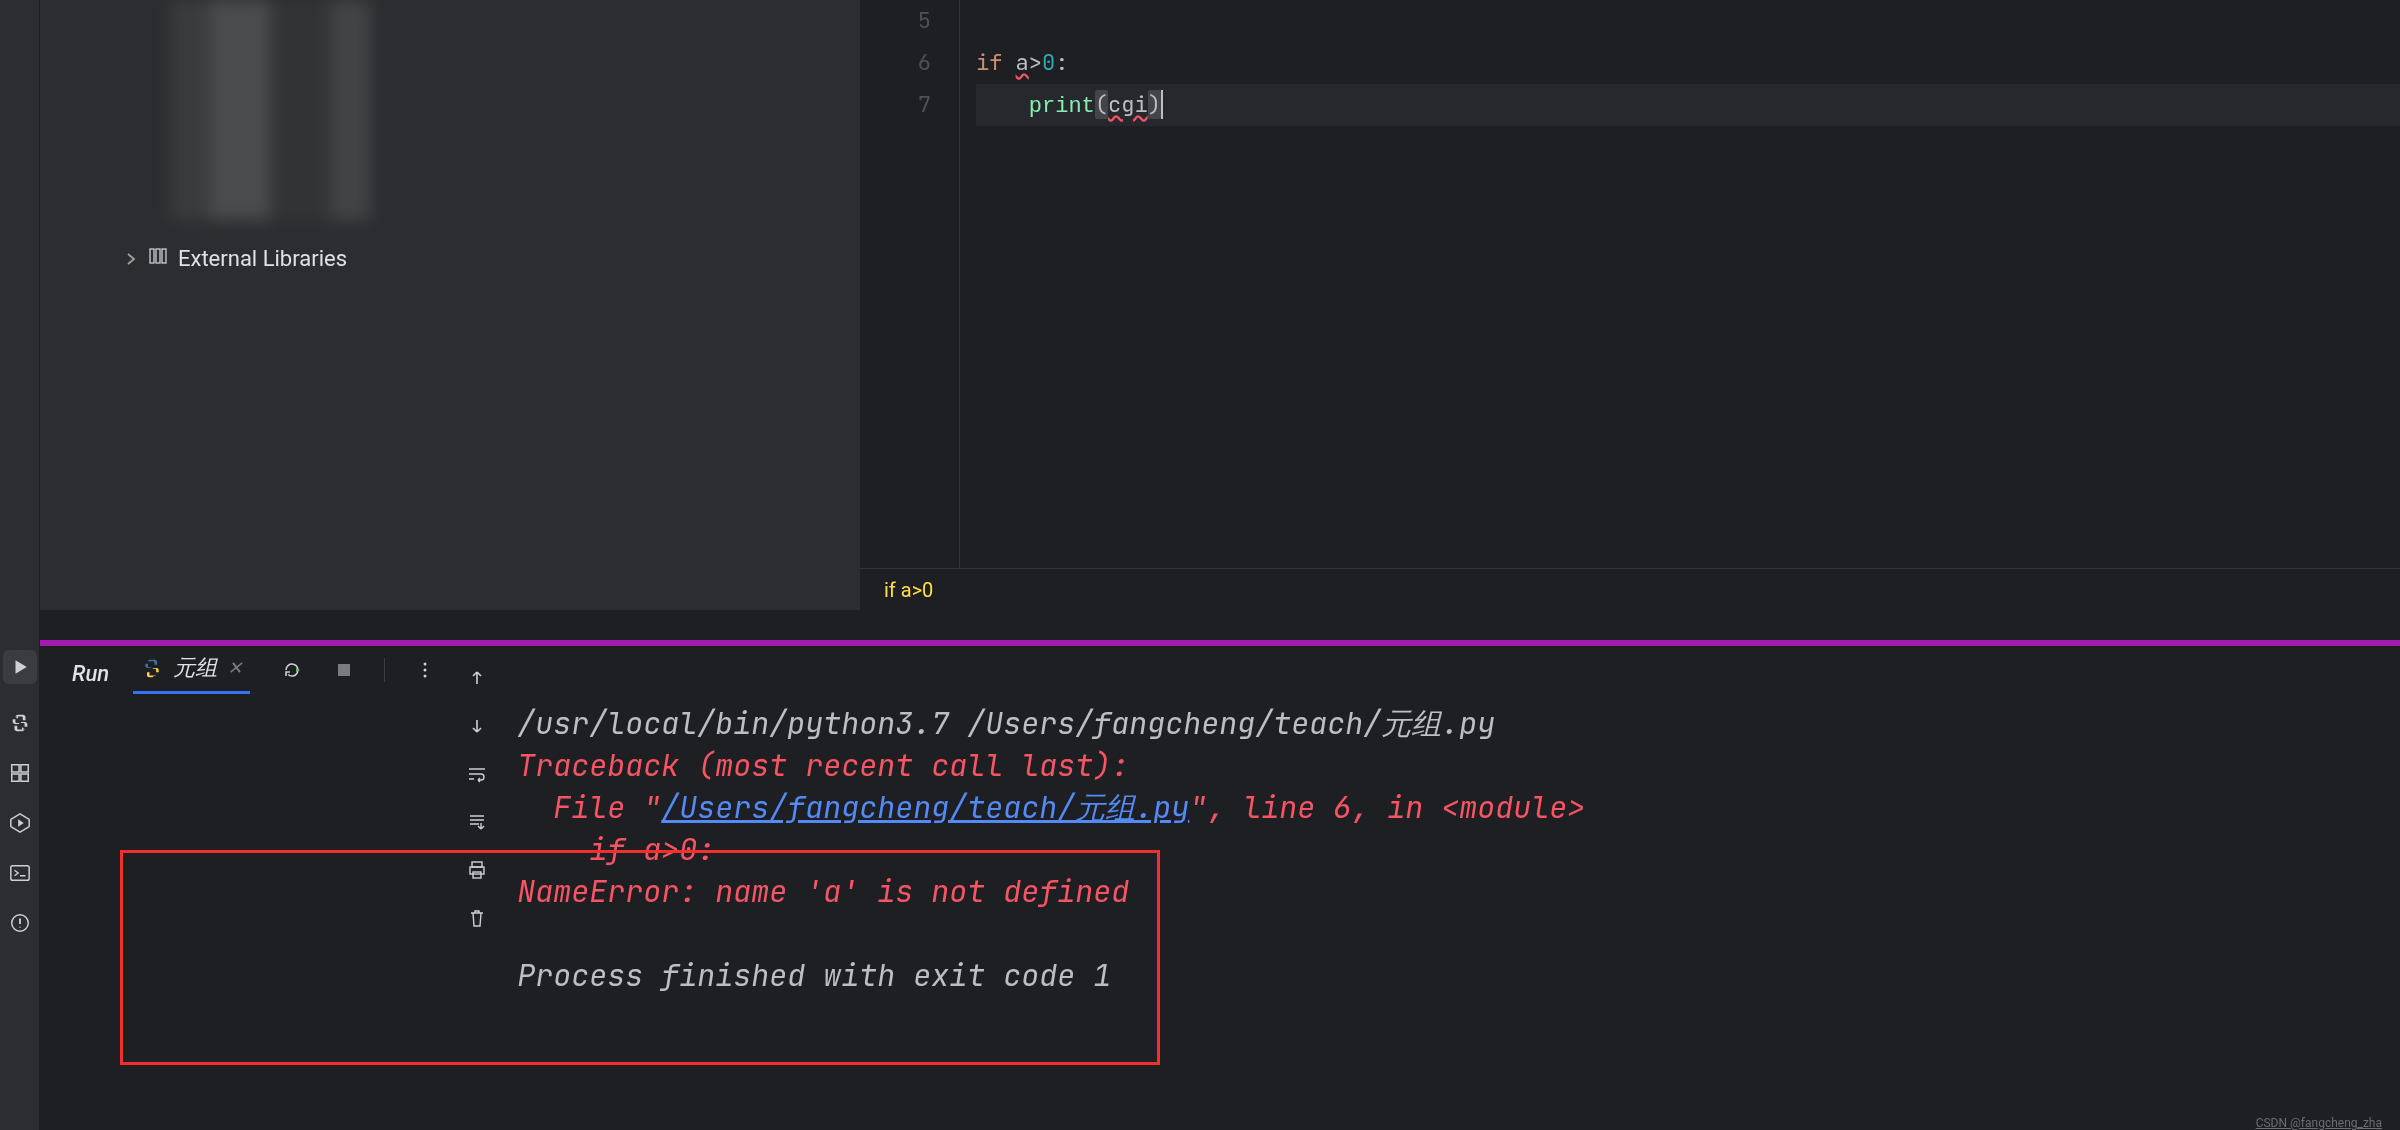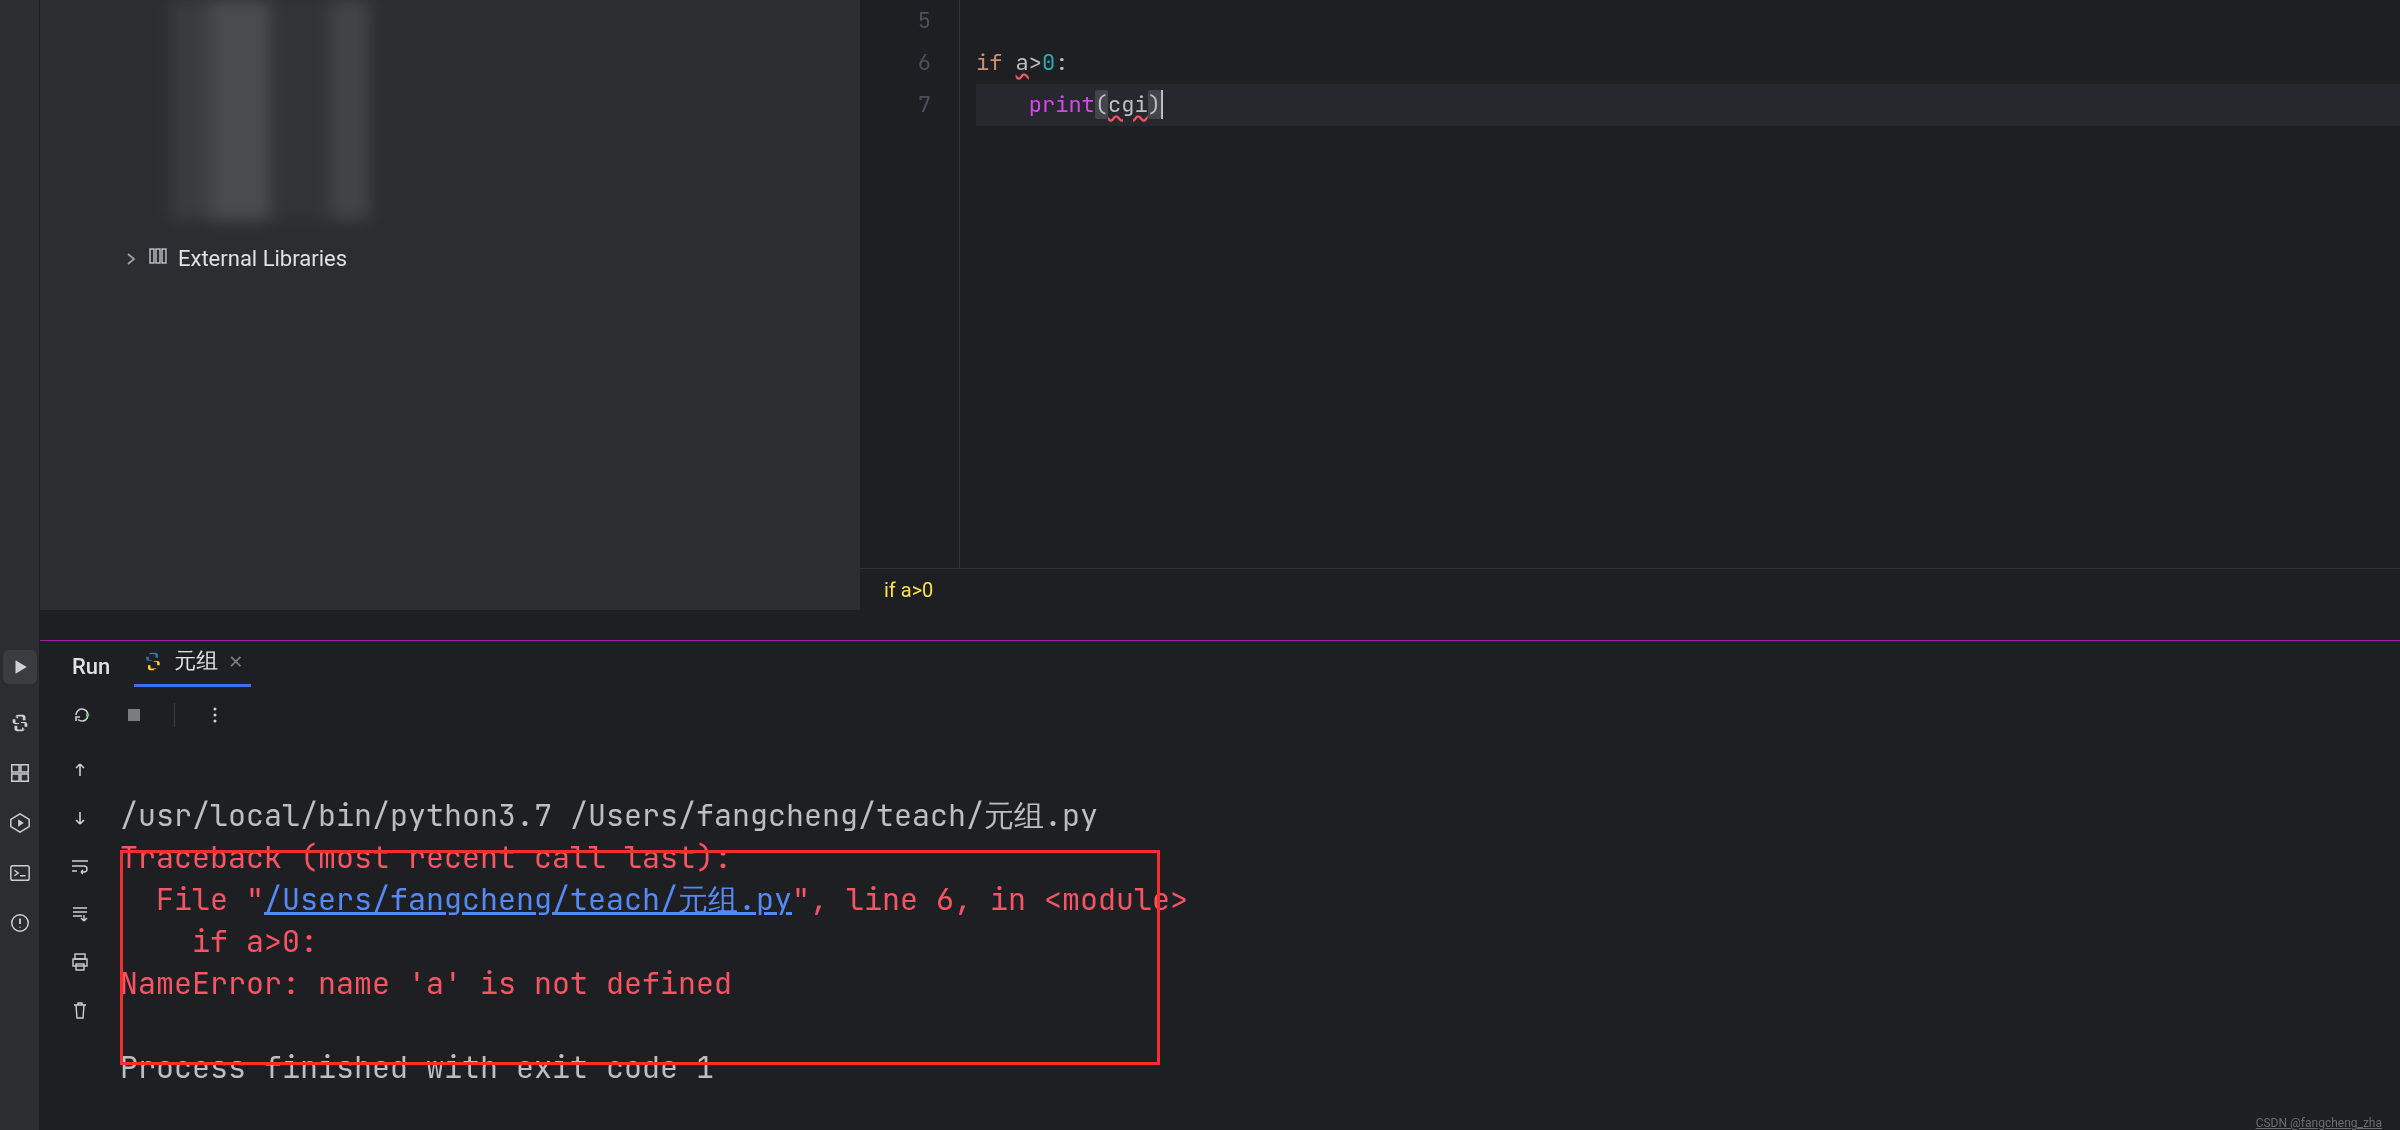--- a/index.html
+++ b/index.html
@@ -83,40 +83,40 @@
     padding-right:28px;
     padding-top:0px;
     color:#4b5059;
     border-right: 1px solid #313438;
   }
   .gutter div { height:42px; line-height:42px; }
   .code-lines { flex:1; padding-left:16px; }
   .code-lines .line { height:42px; line-height:42px; white-space:pre; }
   .line.current { background:#26282e; }
   .kw { color:#cf8e6d;text-align:right; }
-  .fn { color:#d946ef; }
+  .fn { color:#86efac;font-family:Liberation Mono, monospace; }
   .ident { color:#bcbec4; }
   .num { color:#2aacb8; }
   .err-underline { text-decoration: underline wavy #f75464; text-underline-offset:3px;}
   .paren-hl { background:#43454a; border-radius:2px;}
   .caret { border-left:2px solid #bcbec4; }
   .breadcrumb {
     height:42px; line-height:42px;
     padding-left:24px;
     color:#fde047;
     background:#1e1f22;
     border-top:1px solid #313438;
     font-size:20px;
   }
   .run-panel {
     position:absolute;
     left:40px; top:640px; right:0; bottom:0;
     background:#1e1f22;
-    border-top:1px solid #a21caf;
-    display:flex;flex-direction:column;
+    border-top:6px solid #a21caf;
+    display:flex;flex-direction:row;font-style:italic;
   }
   .run-header {
     height:54px;
     display:flex;align-items:center;gap:24px;
     padding-left:32px;
     font-size:22px;
   }
   .run-title { color:#dfe1e5; font-weight:500;}
   .run-tab {
     display:flex;align-items:center;gap:10px;

